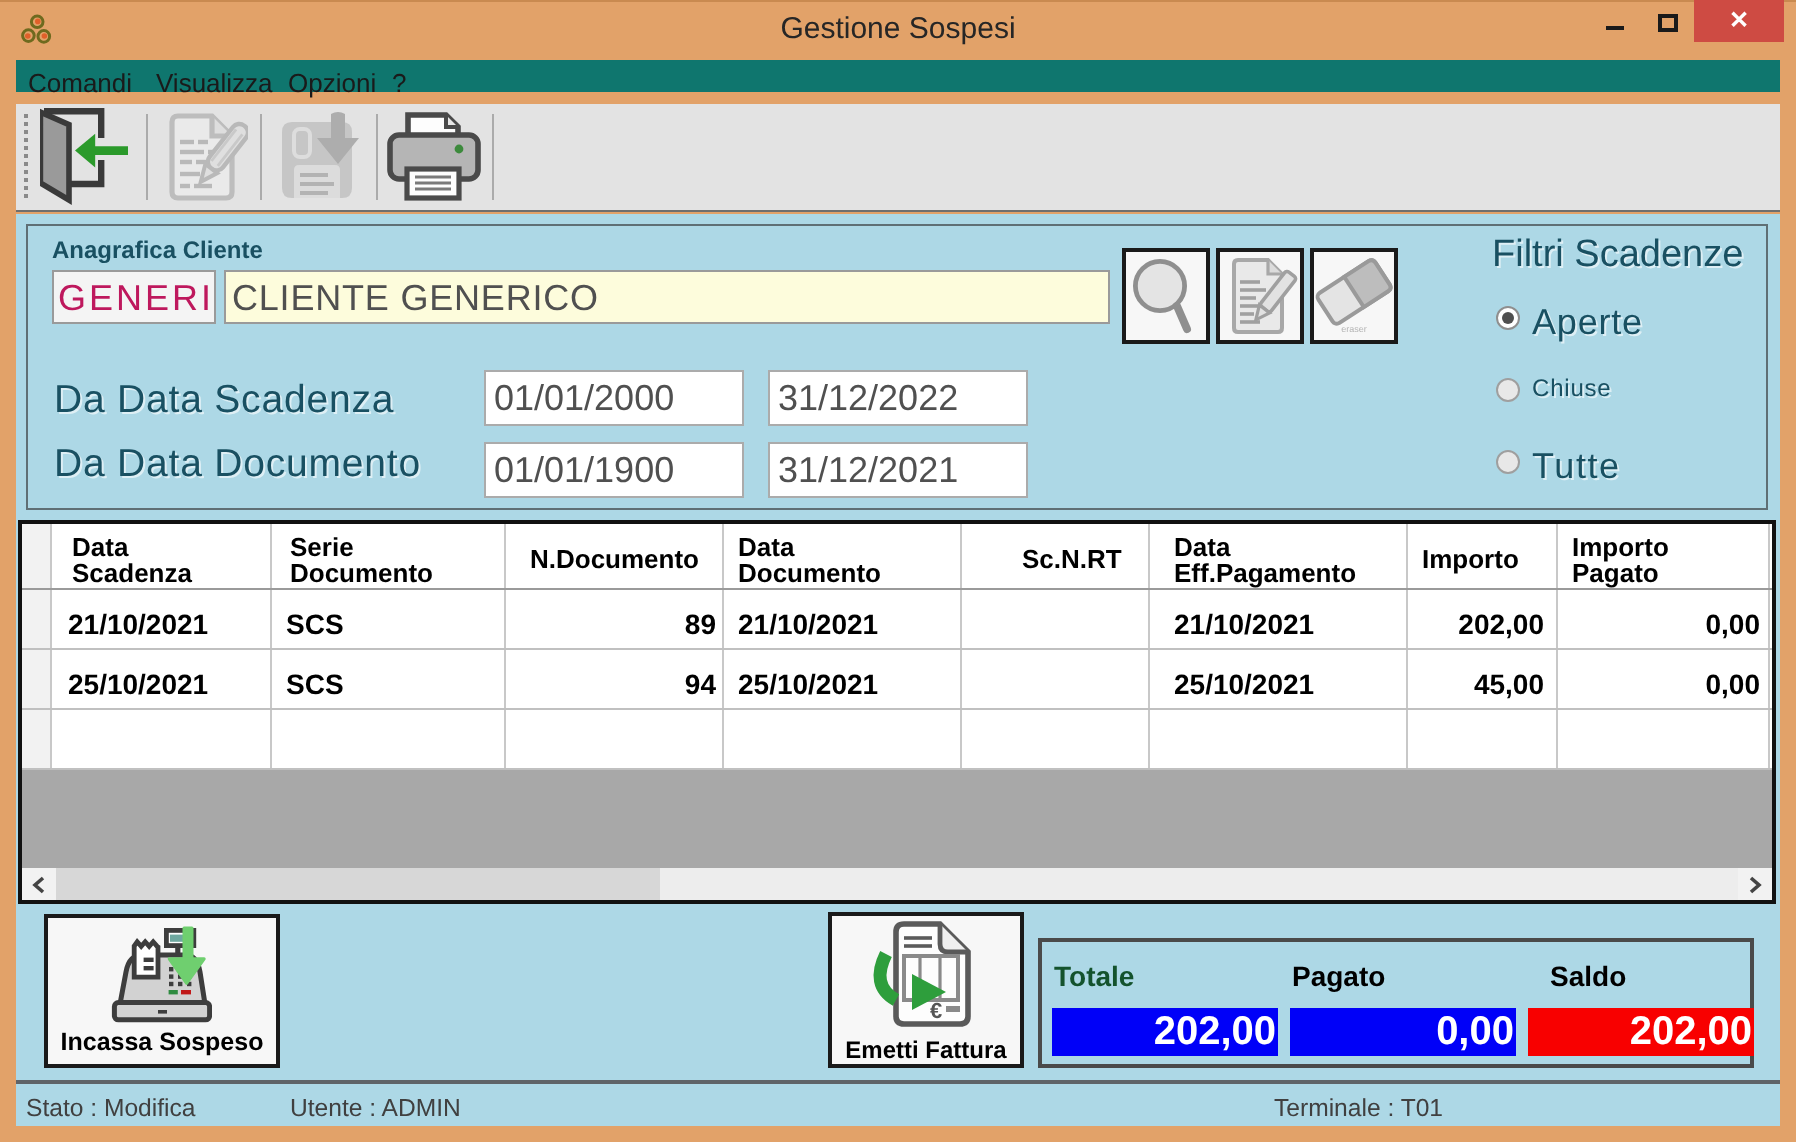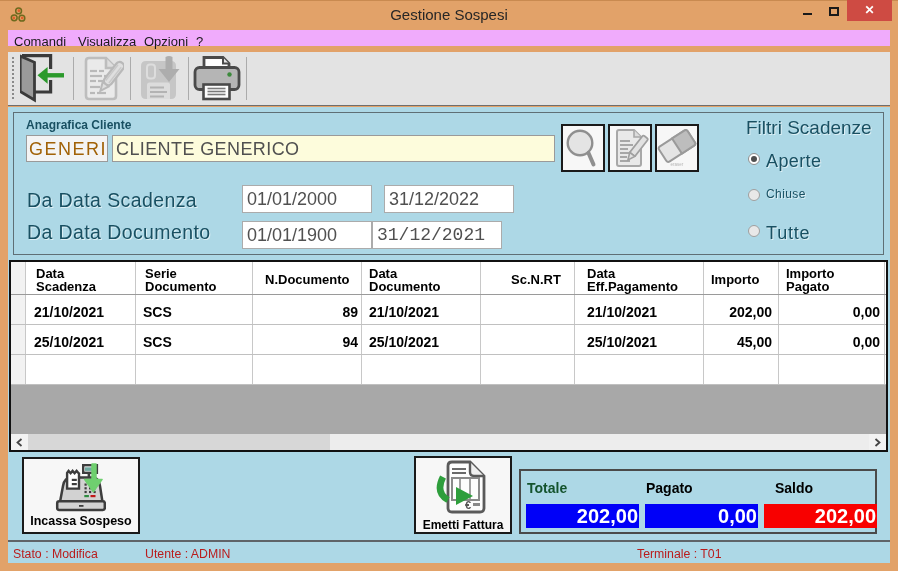--- a/index.html
+++ b/index.html
@@ -19,21 +19,21 @@
   </g>
   <circle cx="8.9" cy="3.7" r="1.4" fill="#E0602A"></circle>
   <circle cx="3.9" cy="11" r="1.4" fill="#E0602A"></circle>
   <circle cx="12.2" cy="11" r="1.4" fill="#E0602A"></circle>
 </svg>
 <div class="abs" style="left:0;top:6px;width:898px;text-align:center;font-size:15px;color:#262626;">Gestione Sospesi</div>
 <div class="abs" style="left:803px;top:13px;width:9px;height:2px;background:#1a1a1a;"></div>
 <div class="abs" style="left:829px;top:7px;width:10px;height:9px;border:2px solid #1a1a1a;"></div>
 <div class="abs" style="left:847px;top:0;width:45px;height:21px;background:#CE4B43;color:#fff;font-size:12px;font-weight:bold;text-align:center;line-height:21px;">✕</div>
 
-<div class="abs" style="left:8px;top:30px;width:882px;height:16px;background:#f0abfc;font-size:13px;color:#1a1a1a;">
+<div class="abs" style="left:8px;top:30px;width:882px;height:16px;background:#0f766e;font-size:13px;color:#1a1a1a;">
   <span class="abs" style="left:6px;top:4px;">Comandi</span>
   <span class="abs" style="left:70px;top:4px;">Visualizza</span>
   <span class="abs" style="left:136px;top:4px;">Opzioni</span>
   <span class="abs" style="left:188px;top:4px;">?</span>
 </div>
 
 <div class="abs" style="left:8px;top:52px;width:882px;height:54px;background:#E3E3E3;border-bottom:1px solid #6E6E6E;">
   <div class="abs" style="left:4px;top:5px;width:2px;height:43px;background-image:repeating-linear-gradient(#8a8a8a 0 2px,transparent 2px 4px);"></div>
   <div class="abs" style="left:65px;top:5px;width:1px;height:43px;background:#ABABAB;"></div>
   <div class="abs" style="left:122px;top:5px;width:1px;height:43px;background:#ABABAB;"></div>
@@ -97,21 +97,21 @@
         <line x1="15.5" y1="36.5" x2="33.5" y2="36.5"></line>
         <line x1="15.5" y1="39.5" x2="33.5" y2="39.5"></line>
     </g>
   </svg>
 </div>
 
 <div class="abs" style="left:8px;top:107px;width:882px;height:456px;background:#ADD8E6;"></div>
 
 <div class="abs" style="left:13px;top:112px;width:871px;height:143px;border:1px solid #5F6F75;"></div>
 <div class="abs teal" style="left:26px;top:118px;font-size:12px;font-weight:bold;">Anagrafica Cliente</div>
-<div class="abs" style="left:26px;top:135px;width:82px;height:27px;background:#F4F4F4;border:1px solid #9A9A9A;font-size:18px;color:#a16207;line-height:26px;padding-left:2px;letter-spacing:1.5px;">GENERI</div>
+<div class="abs" style="left:26px;top:135px;width:82px;height:27px;background:#F4F4F4;border:1px solid #9A9A9A;font-size:18px;color:#be185d;line-height:26px;padding-left:2px;letter-spacing:1.5px;">GENERI</div>
 <div class="abs" style="left:112px;top:135px;width:443px;height:27px;background:#FDFCDC;border:1px solid #9A9A9A;font-size:18px;color:#505050;line-height:26px;padding-left:3px;letter-spacing:0.4px;">CLIENTE GENERICO</div>
 
 <div class="abs" style="left:561px;top:124px;width:44px;height:48px;background:#F7F7F7;border:2px solid #1A1A1A;"></div>
 <div class="abs" style="left:608px;top:124px;width:44px;height:48px;background:#F7F7F7;border:2px solid #1A1A1A;"></div>
 <div class="abs" style="left:655px;top:124px;width:44px;height:48px;background:#F7F7F7;border:2px solid #1A1A1A;"></div>
 <svg class="abs" style="left:563px;top:126px" width="40" height="44" viewBox="0 0 40 44">
   <circle cx="17" cy="17" r="12.3" fill="#E4E4E4" stroke="#8F8F8F" stroke-width="2.4"></circle>
   <line x1="25.5" y1="27" x2="30.5" y2="38.5" stroke="#8F8F8F" stroke-width="4" stroke-linecap="round"></line>
 </svg>
 <svg class="abs" style="left:610px;top:126px" width="40" height="44" viewBox="0 0 40 44">
@@ -145,21 +145,21 @@
 <div class="abs" style="left:748px;top:189px;width:12px;height:12px;border-radius:50%;background:#E8E8E8;border:1px solid #9F9F9F;"></div>
 <div class="abs teal shadow" style="left:766px;top:187px;font-size:12px;letter-spacing:0.4px;">Chiuse</div>
 <div class="abs" style="left:748px;top:225px;width:12px;height:12px;border-radius:50%;background:#E8E8E8;border:1px solid #9F9F9F;"></div>
 <div class="abs teal shadow" style="left:766px;top:223px;font-size:18px;letter-spacing:0.8px;">Tutte</div>
 
 <div class="abs teal shadow" style="left:27px;top:189px;font-size:19.5px;letter-spacing:0.4px;text-align:right;">Da Data Scadenza</div>
 <div class="abs teal shadow" style="left:27px;top:221px;font-size:19.5px;letter-spacing:0.4px;">Da Data Documento</div>
 <div class="abs" style="left:242px;top:185px;width:130px;height:28px;background:#fff;border:1px solid #ABABAB;font-size:18px;color:#505050;line-height:27px;padding-left:4px;">01/01/2000</div>
 <div class="abs" style="left:384px;top:185px;width:130px;height:28px;background:#fff;border:1px solid #ABABAB;font-size:18px;color:#505050;line-height:27px;padding-left:4px;">31/12/2022</div>
 <div class="abs" style="left:242px;top:221px;width:130px;height:28px;background:#fff;border:1px solid #ABABAB;font-size:18px;color:#505050;line-height:27px;padding-left:4px;">01/01/1900</div>
-<div class="abs" style="left:372px;top:221px;width:130px;height:28px;background:#fff;border:1px solid #ABABAB;font-size:18px;color:#505050;line-height:27px;padding-left:4px;font-family:Liberation Mono, monospace;">31/12/2021</div>
+<div class="abs" style="left:384px;top:221px;width:130px;height:28px;background:#fff;border:1px solid #ABABAB;font-size:18px;color:#505050;line-height:27px;padding-left:4px;">31/12/2021</div>
 
 <div class="abs" style="left:9px;top:260px;width:879px;height:192px;border:2px solid #111;background:#fff;"></div>
 
 <div class="abs" style="left:11px;top:262px;width:875px;height:188px;background:#fff;overflow:hidden;">
 
   <div class="abs" style="left:0;top:0;width:15px;height:122px;background:#F2F2F2;border-right:1px solid #C8C8C8;"></div>
 
   <div class="abs" style="left:124px;top:0;width:1px;height:122px;background:#C8C8C8;"></div>
   <div class="abs" style="left:241px;top:0;width:1px;height:122px;background:#C8C8C8;"></div>
   <div class="abs" style="left:350px;top:0;width:1px;height:122px;background:#C8C8C8;"></div>
@@ -279,17 +279,17 @@
 <div class="abs" style="left:645px;top:504px;width:113px;height:24px;background:#0000F8;color:#fff;font-size:20px;font-weight:bold;text-align:right;line-height:24px;padding-right:1px;">0,00</div>
 <div class="abs" style="left:764px;top:504px;width:113px;height:24px;background:#F80000;color:#fff;font-size:20px;font-weight:bold;text-align:right;line-height:24px;padding-right:1px;">202,00</div>
 
 <div class="abs" style="left:885px;top:549px;width:2px;height:2px;background:#8F9598;box-shadow:1px 1px 0 #fff;"></div>
 <div class="abs" style="left:880px;top:554px;width:2px;height:2px;background:#8F9598;box-shadow:1px 1px 0 #fff;"></div>
 <div class="abs" style="left:885px;top:554px;width:2px;height:2px;background:#8F9598;box-shadow:1px 1px 0 #fff;"></div>
 <div class="abs" style="left:875px;top:559px;width:2px;height:2px;background:#8F9598;box-shadow:1px 1px 0 #fff;"></div>
 <div class="abs" style="left:880px;top:559px;width:2px;height:2px;background:#8F9598;box-shadow:1px 1px 0 #fff;"></div>
 <div class="abs" style="left:885px;top:559px;width:2px;height:2px;background:#8F9598;box-shadow:1px 1px 0 #fff;"></div>
 
-<div class="abs" style="left:8px;top:540px;width:882px;height:23px;background:#ADD8E6;border-top:2px solid #5F6468;font-size:12.3px;color:#b91c1c;">
+<div class="abs" style="left:8px;top:540px;width:882px;height:23px;background:#ADD8E6;border-top:2px solid #5F6468;font-size:12.3px;color:#404040;">
   <span class="abs" style="left:5px;top:5px;">Stato : Modifica</span>
   <span class="abs" style="left:137px;top:5px;">Utente : ADMIN</span>
   <span class="abs" style="left:629px;top:5px;">Terminale : T01</span>
 </div>
 
 </body></html>

